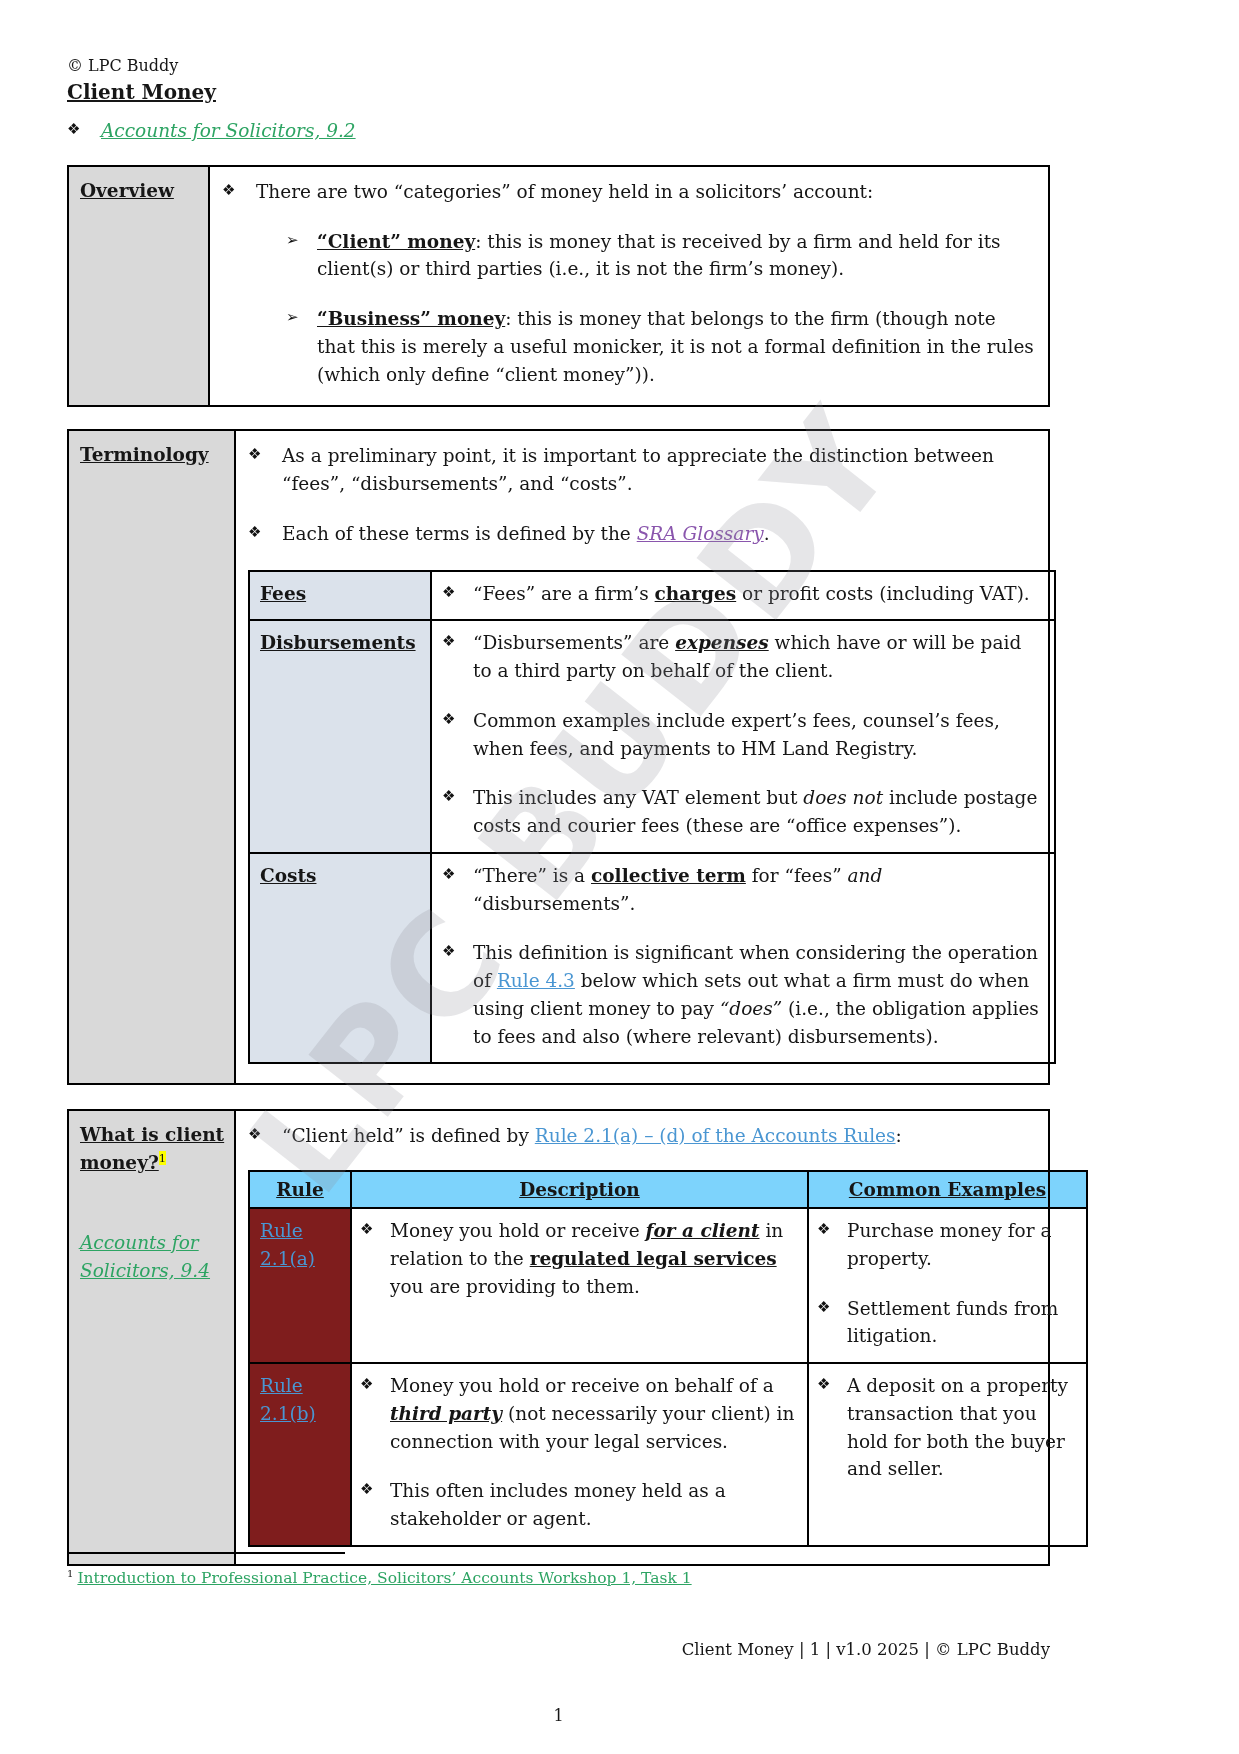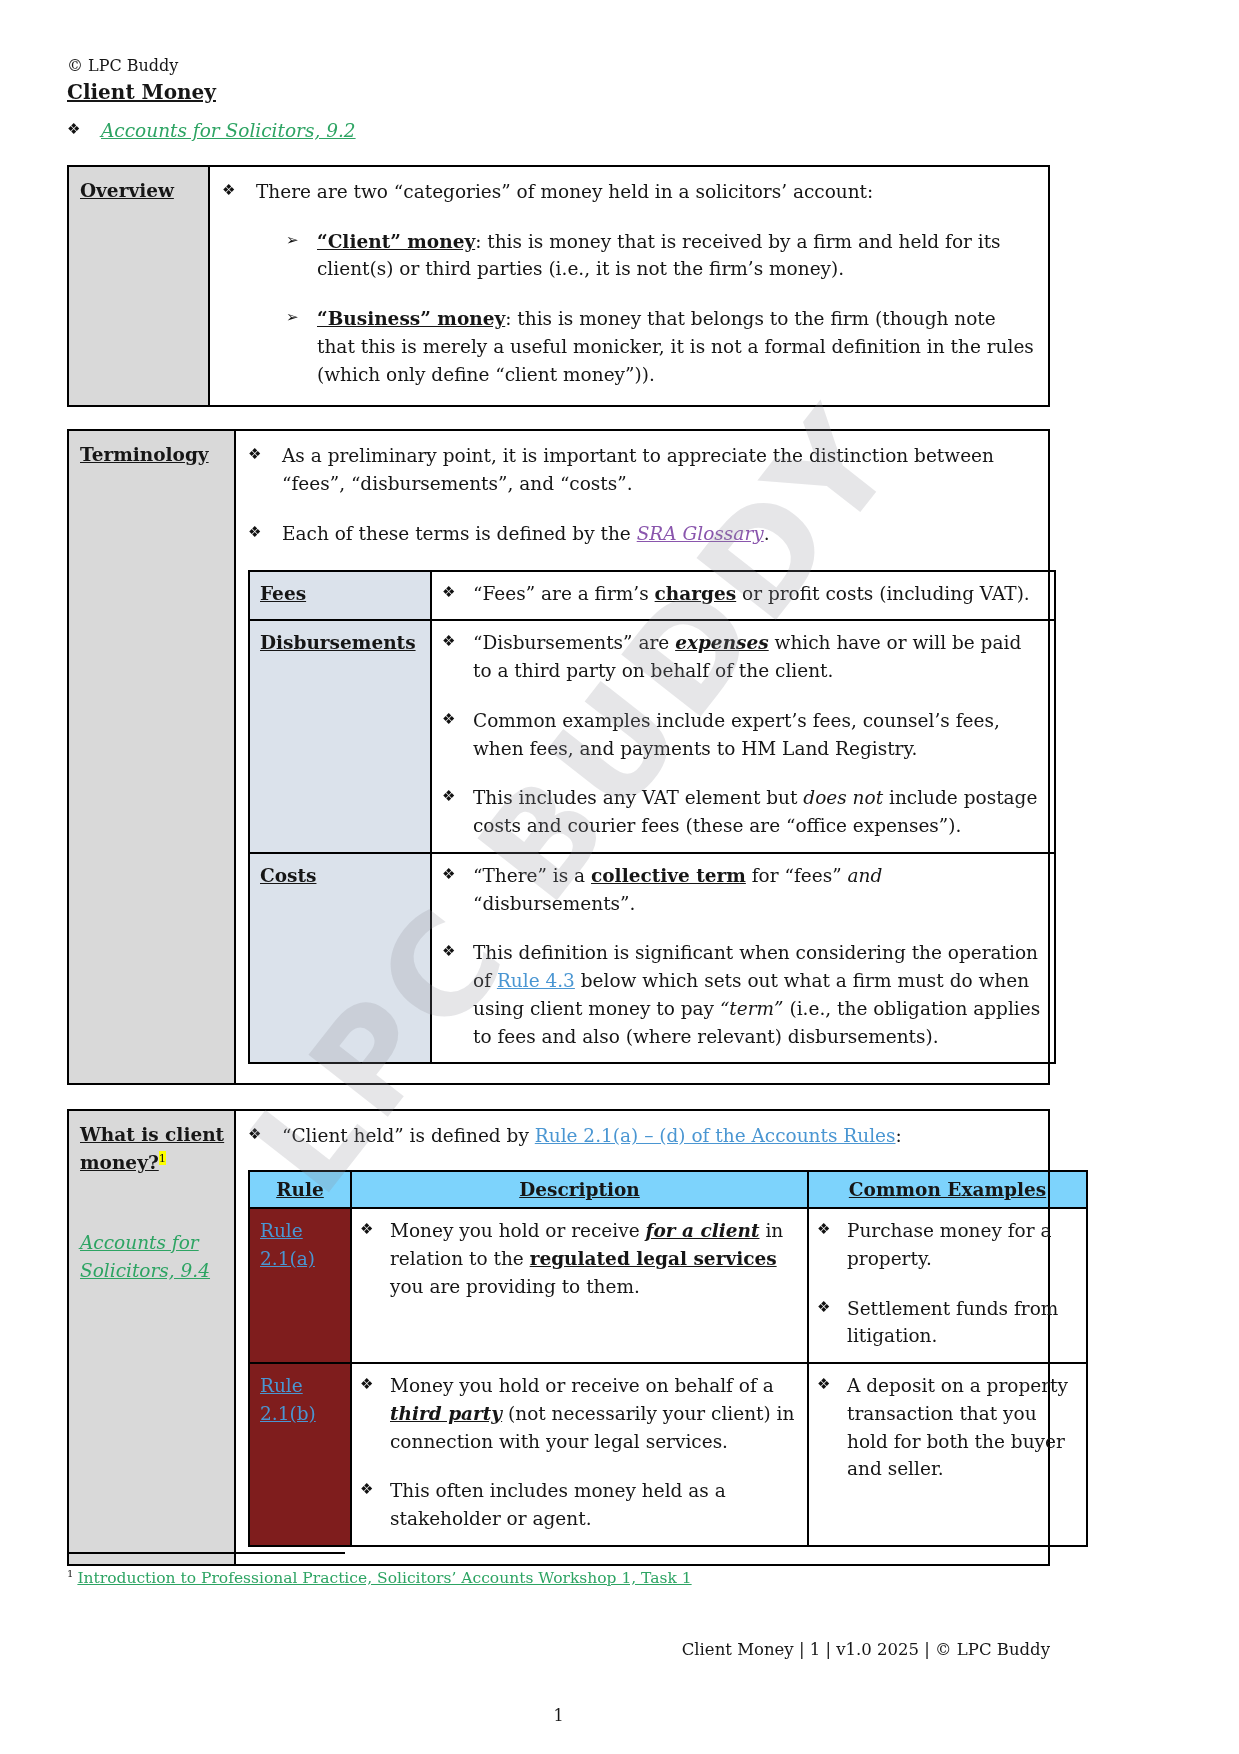--- a/index.html
+++ b/index.html
@@ -178,21 +178,21 @@
               <td class="dlbl">
                 <span class="lbl-text">Costs</span>
               </td>
               <td class="dcell">
                 <div class="bullet">
                   <span class="mk">❖</span>
                   <div class="btext"><span>“There” is a </span><span class="s-b s-u">collective term</span><span> for “fees” </span><span class="s-i">and</span><span> “disbursements”.</span></div>
                 </div>
                 <div class="bullet last">
                   <span class="mk">❖</span>
-                  <div class="btext"><span>This definition is significant when considering the operation of </span><span class="s-u s-blue">Rule 4.3</span><span> below which sets out what a firm must do when using client money to pay </span><span class="s-i">“term”</span><span> (i.e., the obligation applies to fees and also (where relevant) disbursements).</span></div>
+                  <div class="btext"><span>This definition is significant when considering the operation of </span><span class="s-u s-blue">Rule 4.3</span><span> below which sets out what a firm must do when using client money to pay </span><span class="s-i">“does”</span><span> (i.e., the obligation applies to fees and also (where relevant) disbursements).</span></div>
                 </div>
               </td>
             </tr>
           </tbody>
               </table>
         </td>
       </tr>
     </tbody>
       </table>
 

